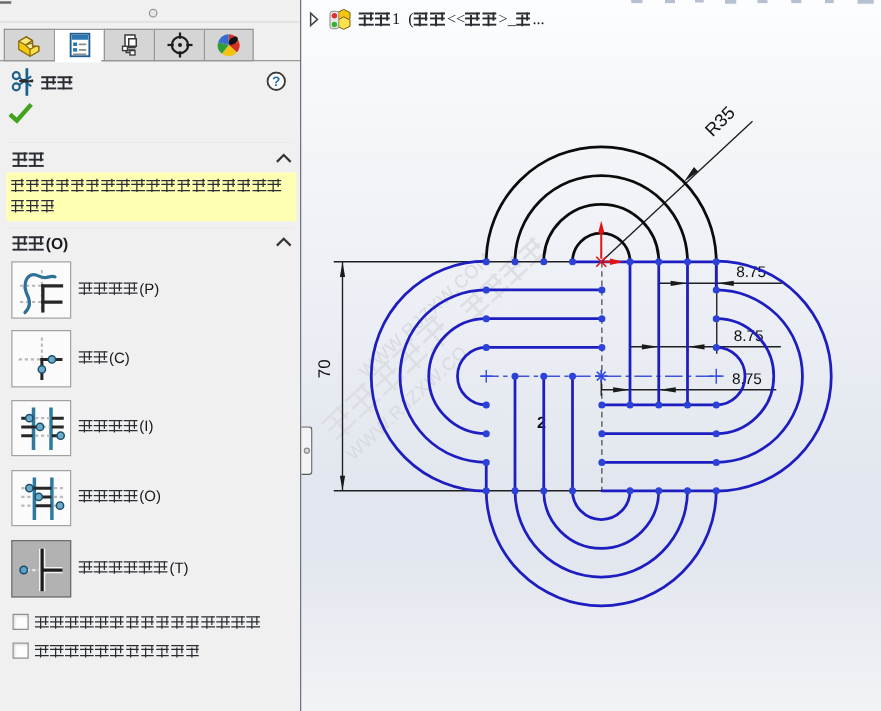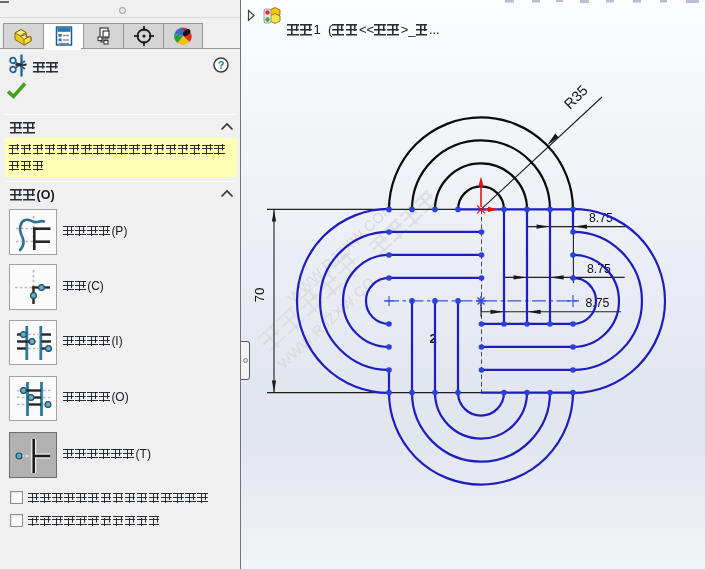--- a/index.html
+++ b/index.html
@@ -29,21 +29,21 @@
 .btn{position:absolute;left:9px;width:48px;background:#fbfbfb;border:1px solid #a2a2a2;}
 .btn.sel{background:#b2b2b2;border:1px solid #6f6f6f;}
 .blabel{position:absolute;left:63px;font-size:12px;color:#17191d;white-space:nowrap;}
 .cb{position:absolute;left:10px;width:13px;height:13px;background:#fdfdfd;border:1px solid #8f8f8f;box-shadow:inset 1px 1px 2px #dcdcdc;}
 .cblabel{position:absolute;left:28px;font-size:12px;color:#17191d;white-space:nowrap;}
 .lat{font-size:12px;color:#17191d;}
 #gfx{position:absolute;left:241px;top:0;width:464px;height:569px;
 background:linear-gradient(180deg,#fcfdfe 0%,#f5f7fa 15%,#ebeef4 45%,#e2e6ee 68%,#e2e6ee 78%,#f2f3f6 100%);}
 #splitter{position:absolute;left:241px;top:341px;width:9px;height:39px;background:#f4f4f4;border:1px solid #5a5a5a;border-left:none;border-radius:0 3px 3px 0;}
 #splitter .dot{position:absolute;left:1.5px;top:16px;width:5px;height:5px;border-radius:50%;background:#dcdcdc;border:1px solid #8a8a8a;}
-#tree{position:absolute;left:287px;top:22px;height:22px;white-space:nowrap;font-size:13px;color:#17191d;}
+#tree{position:absolute;left:287px;top:7px;height:22px;white-space:nowrap;font-size:13px;color:#17191d;font-family:Liberation Serif, serif;}
 .wm{position:absolute;transform:rotate(-43deg);transform-origin:0 50%;white-space:nowrap;}
 .wmc{display:inline-block;width:22px;height:24px;margin-right:4px;
 background-image:linear-gradient(#dcdee3,#dcdee3),linear-gradient(#dcdee3,#dcdee3),linear-gradient(#dcdee3,#dcdee3),linear-gradient(#dcdee3,#dcdee3),linear-gradient(#dcdee3,#dcdee3);
 background-repeat:no-repeat;
 background-size:100% 2.4px,100% 2.4px,100% 2.4px,2.4px 80%,2.4px 55%;
 background-position:0 2px,50% 10px,0 19px,45% 100%,85% 12%;}
 .wmu{font-size:14.5px;letter-spacing:0.6px;color:#d8dade;}
 .wm2 .wmc{width:18px;height:20px;margin-right:3px;background-size:100% 2px,100% 2px,100% 2px,2px 80%,2px 55%;background-position:0 1.5px,50% 8px,0 16px,45% 100%,85% 10%;}
 svg.ov{position:absolute;left:0;top:0;}
 </style></head>

